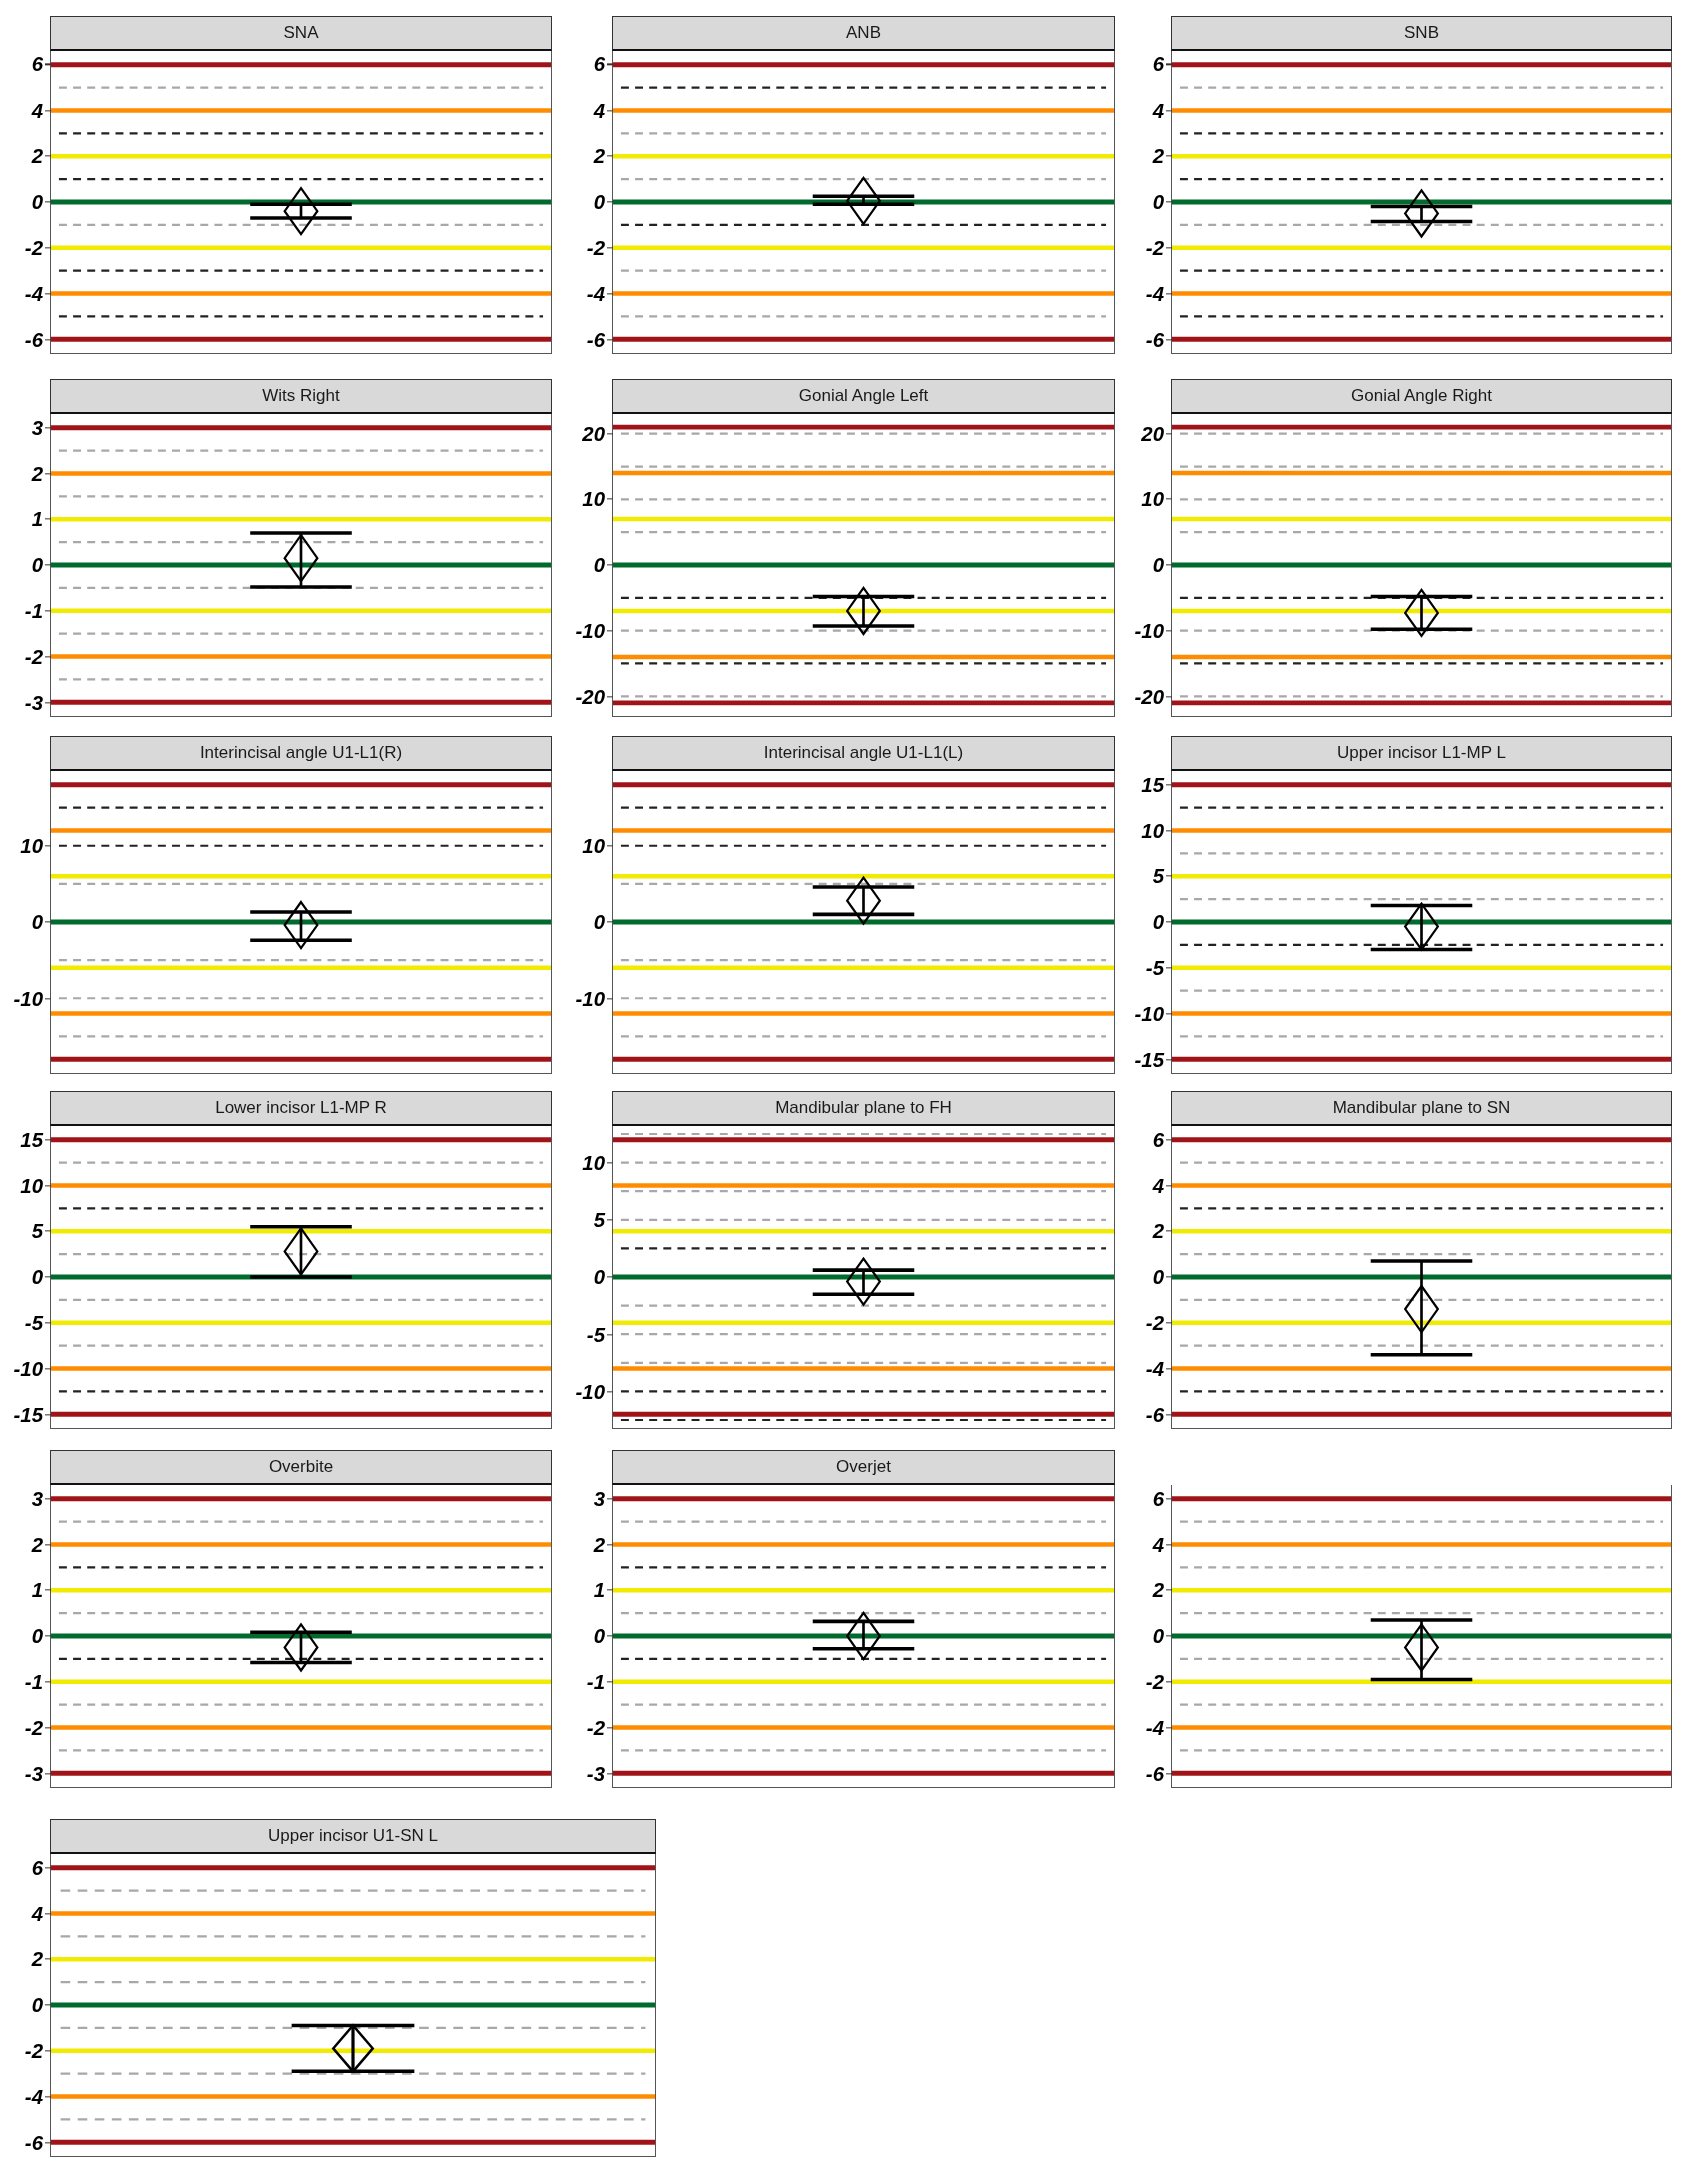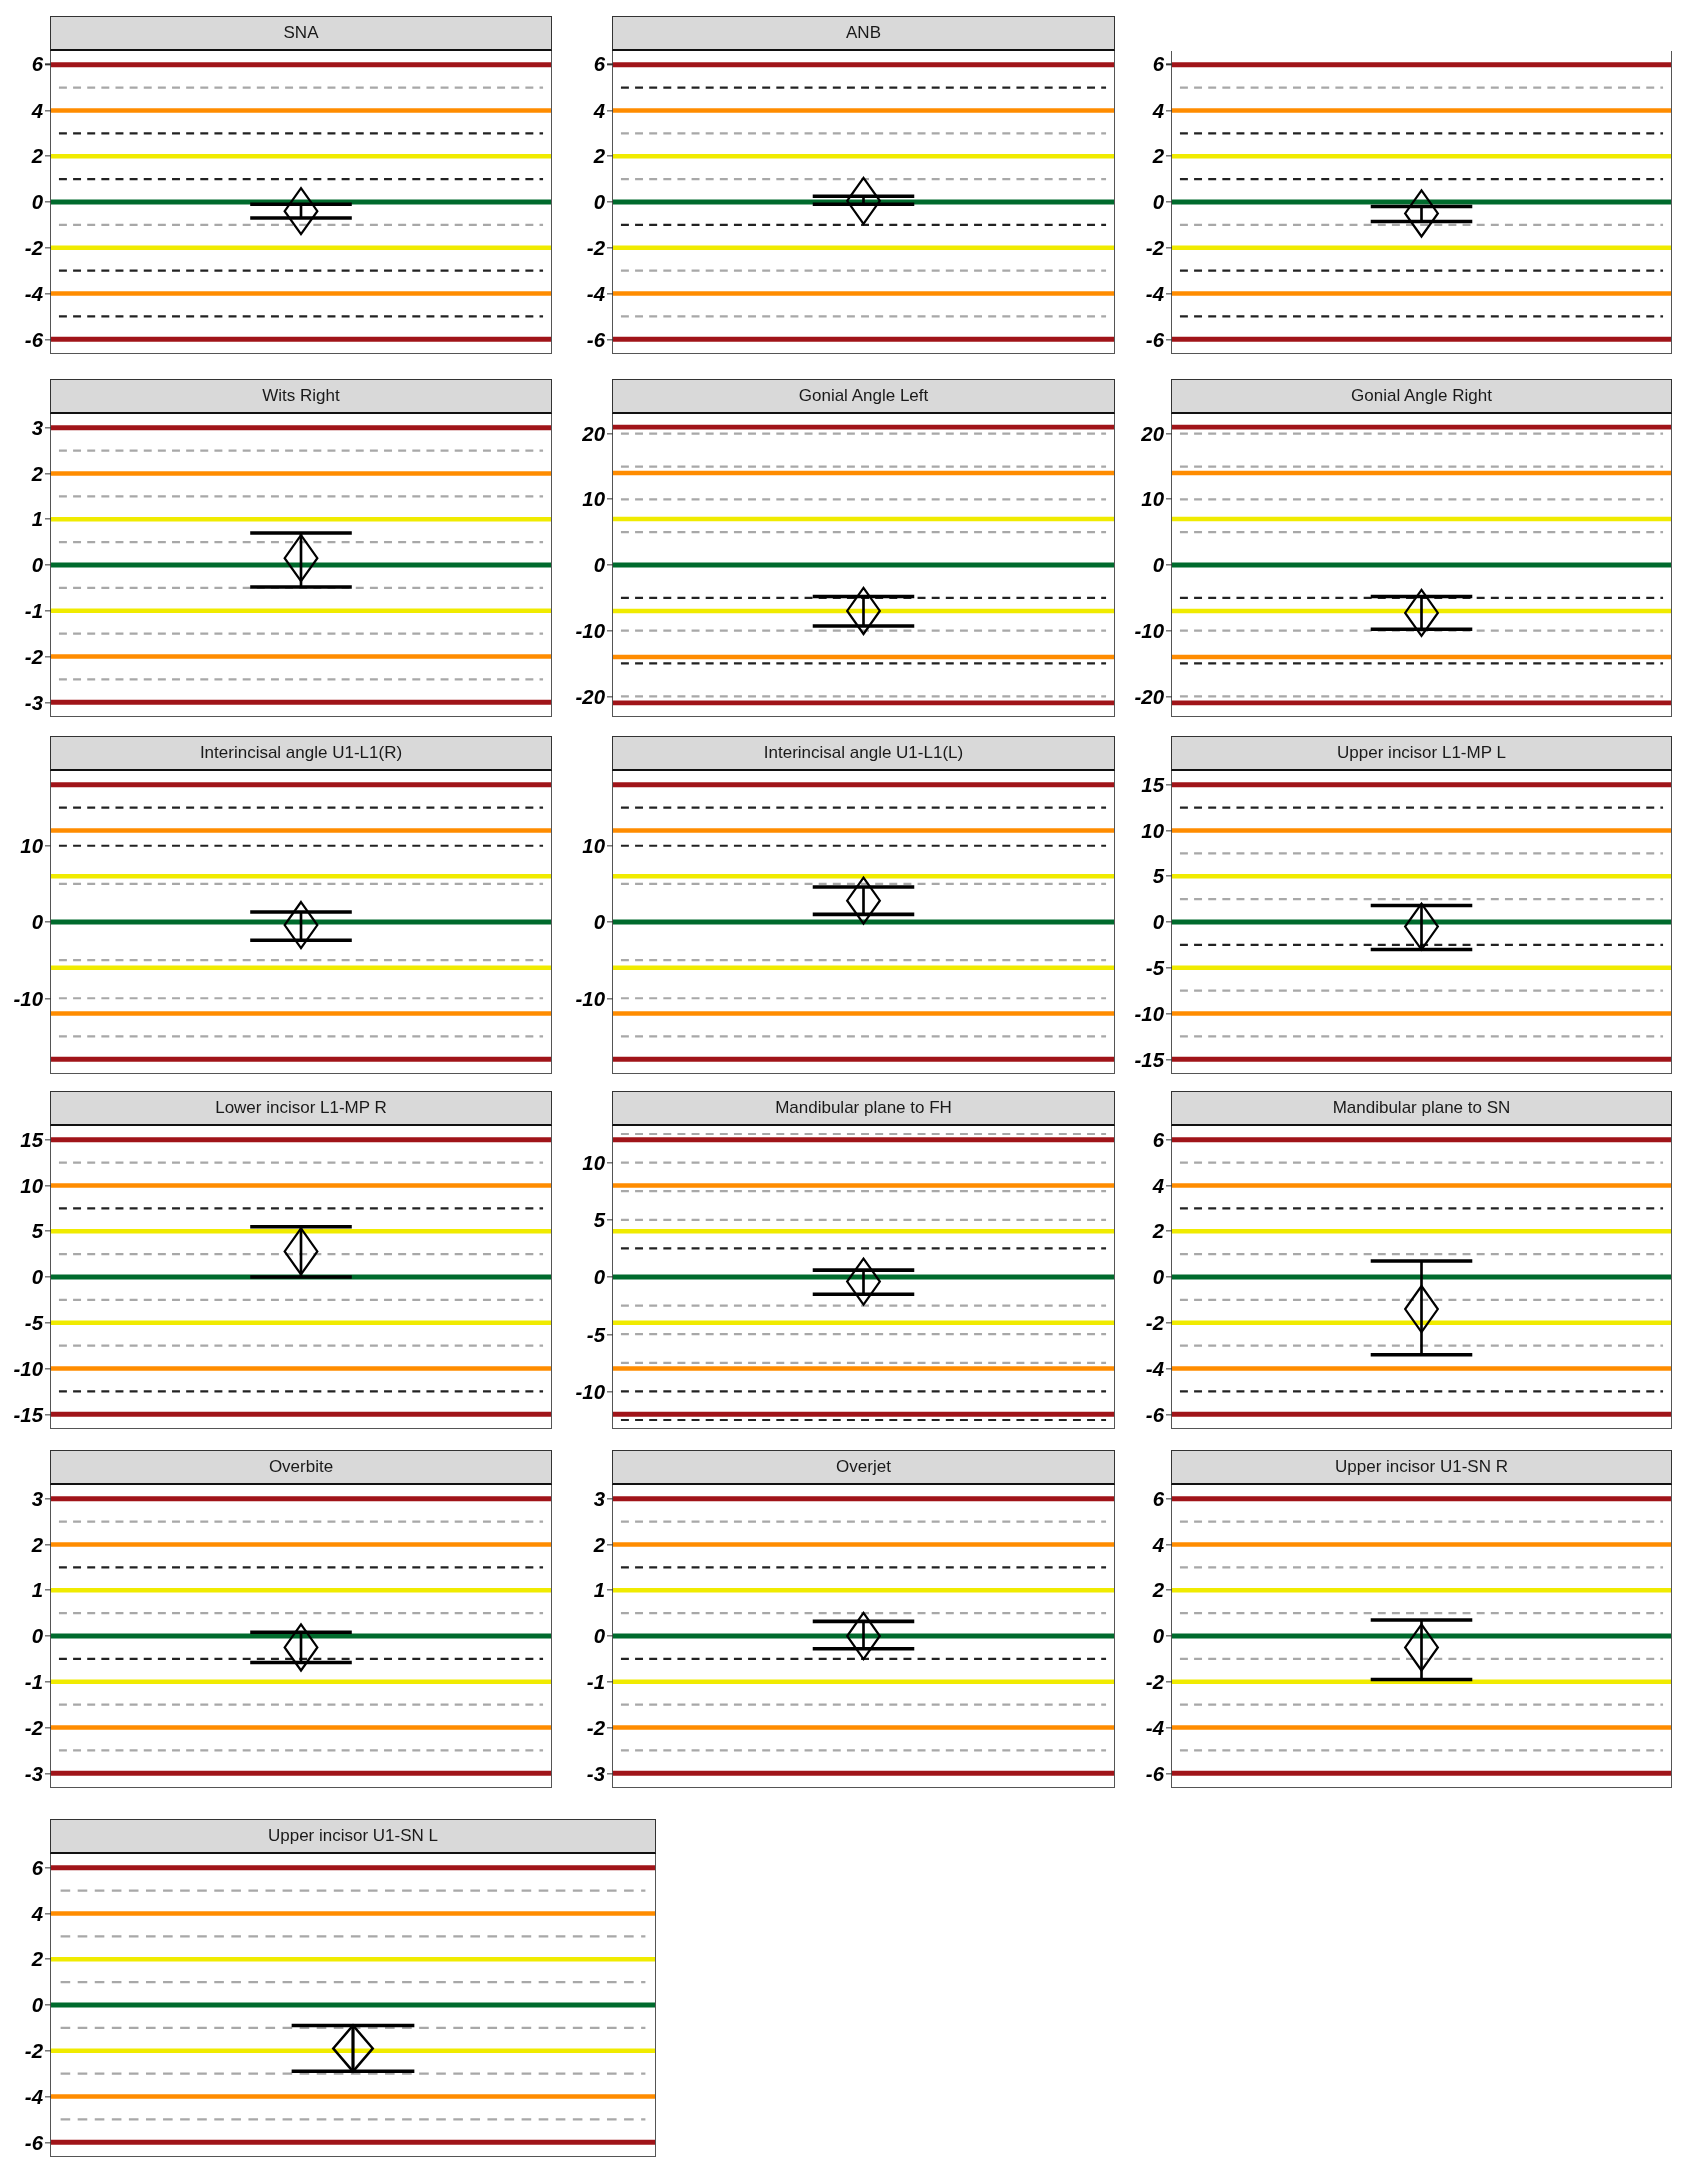--- a/index.html
+++ b/index.html
@@ -93,20 +93,23 @@
         <div class="ylab" style="top: 151px;">0</div>
         <div class="tick" style="top: 197px;"></div>
         <div class="ylab" style="top: 197px;">-2</div>
         <div class="tick" style="top: 243px;"></div>
         <div class="ylab" style="top: 243px;">-4</div>
         <div class="tick" style="top: 289px;"></div>
         <div class="ylab" style="top: 289px;">-6</div>
       </div>
   </div>
     <div class="panel" style="left: 1171px; top: 15.5px; width: 501px; height: 337px;">
+    <div class="strip">
+        <span>SNB</span>
+      </div>
     <div class="plot" style="top: 35px; height: 303px;">
         <svg viewBox="0 0 1130 682" preserveAspectRatio="none">
           <line x1="18" x2="1112" y1="82.66666666666664" y2="82.66666666666664" stroke="#a8a8a8" stroke-width="5" stroke-dasharray="18 14"></line>
           <line x1="18" x2="1112" y1="186" y2="186" stroke="#222222" stroke-width="5" stroke-dasharray="18 14"></line>
           <line x1="18" x2="1112" y1="289.3333333333333" y2="289.3333333333333" stroke="#222222" stroke-width="5" stroke-dasharray="18 14"></line>
           <line x1="18" x2="1112" y1="392.6666666666667" y2="392.6666666666667" stroke="#a8a8a8" stroke-width="5" stroke-dasharray="18 14"></line>
           <line x1="18" x2="1112" y1="496" y2="496" stroke="#222222" stroke-width="5" stroke-dasharray="18 14"></line>
           <line x1="18" x2="1112" y1="599.3333333333334" y2="599.3333333333334" stroke="#222222" stroke-width="5" stroke-dasharray="18 14"></line>
           <line x1="0" x2="1130" y1="30.999999999999982" y2="30.999999999999982" stroke="#a01419" stroke-width="11"></line>
           <line x1="0" x2="1130" y1="651" y2="651" stroke="#a01419" stroke-width="11"></line>
@@ -574,23 +577,20 @@
         <div class="ylab" style="top: 151px;">0</div>
         <div class="tick" style="top: 197px;"></div>
         <div class="ylab" style="top: 197px;">-1</div>
         <div class="tick" style="top: 243px;"></div>
         <div class="ylab" style="top: 243px;">-2</div>
         <div class="tick" style="top: 289px;"></div>
         <div class="ylab" style="top: 289px;">-3</div>
       </div>
   </div>
     <div class="panel" style="left: 1171px; top: 1450px; width: 501px; height: 337px;">
-    <div class="strip">
-        <span>Upper incisor U1-SN R</span>
-      </div>
     <div class="plot" style="top: 35px; height: 303px;">
         <svg viewBox="0 0 1130 682" preserveAspectRatio="none">
           <line x1="18" x2="1112" y1="82.66666666666664" y2="82.66666666666664" stroke="#a8a8a8" stroke-width="5" stroke-dasharray="18 14"></line>
           <line x1="18" x2="1112" y1="186" y2="186" stroke="#a8a8a8" stroke-width="5" stroke-dasharray="18 14"></line>
           <line x1="18" x2="1112" y1="289.3333333333333" y2="289.3333333333333" stroke="#a8a8a8" stroke-width="5" stroke-dasharray="18 14"></line>
           <line x1="18" x2="1112" y1="392.6666666666667" y2="392.6666666666667" stroke="#a8a8a8" stroke-width="5" stroke-dasharray="18 14"></line>
           <line x1="18" x2="1112" y1="496" y2="496" stroke="#a8a8a8" stroke-width="5" stroke-dasharray="18 14"></line>
           <line x1="18" x2="1112" y1="599.3333333333334" y2="599.3333333333334" stroke="#a8a8a8" stroke-width="5" stroke-dasharray="18 14"></line>
           <line x1="0" x2="1130" y1="30.999999999999982" y2="30.999999999999982" stroke="#a01419" stroke-width="11"></line>
           <line x1="0" x2="1130" y1="651" y2="651" stroke="#a01419" stroke-width="11"></line>

